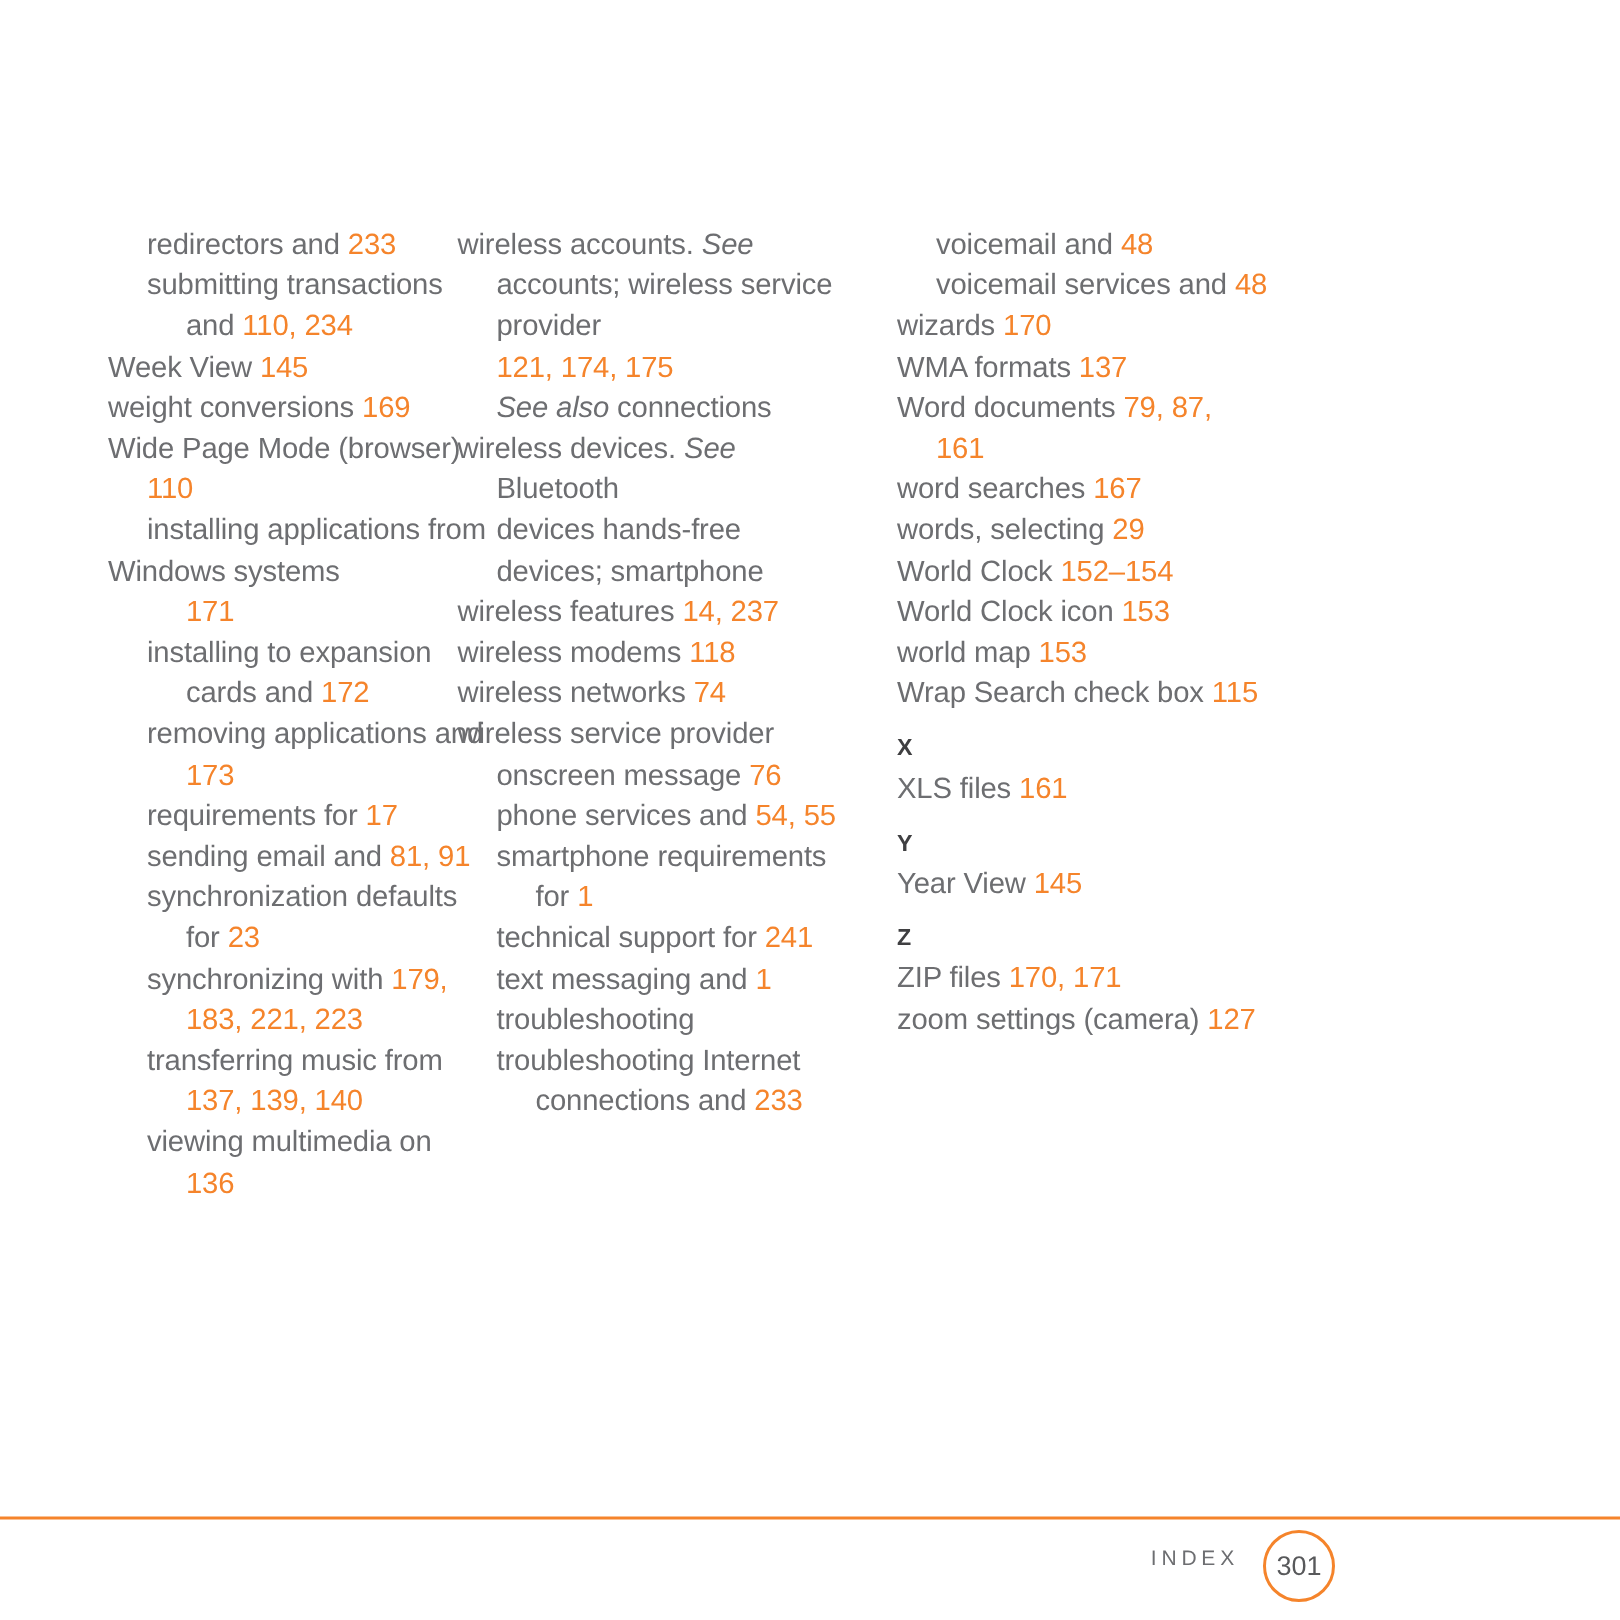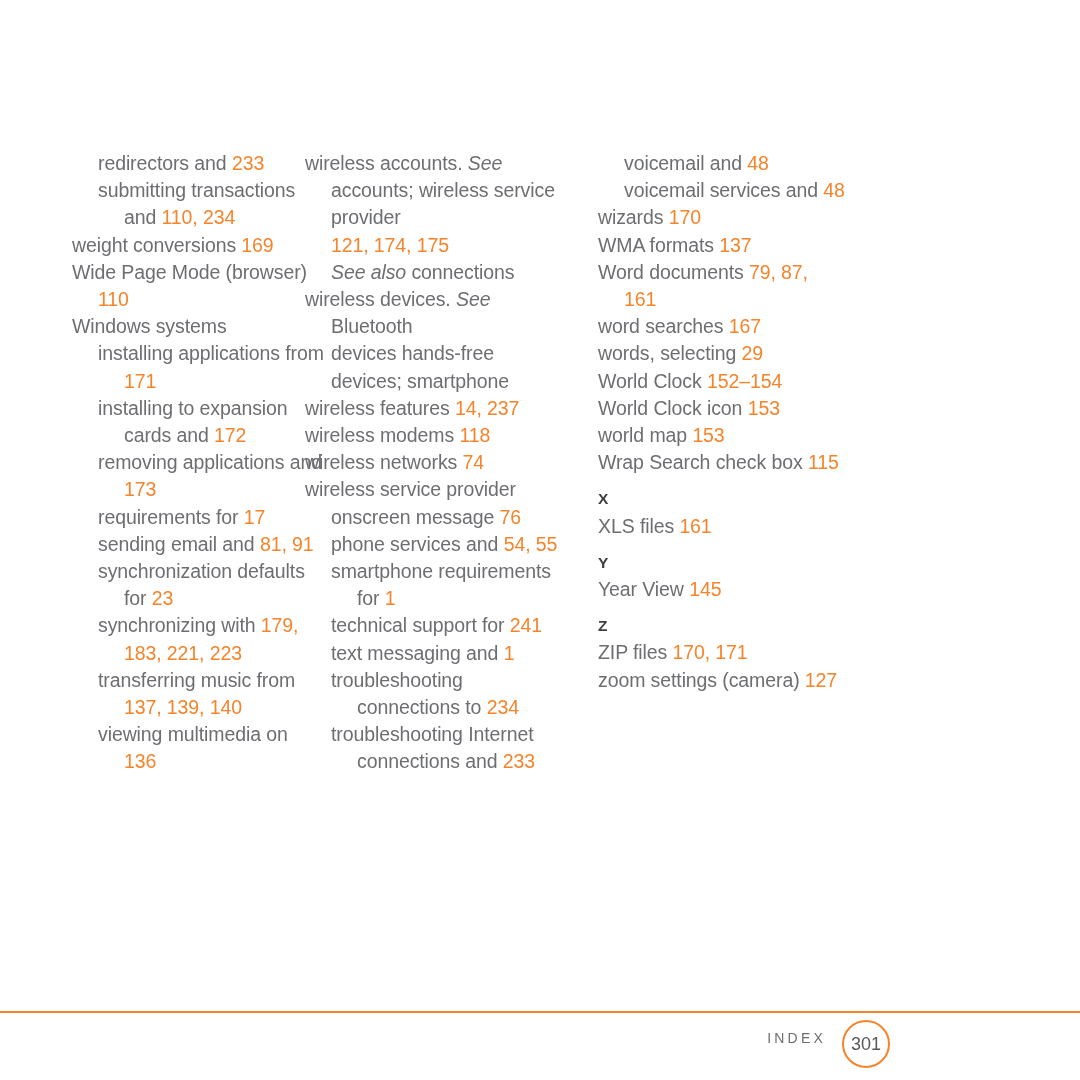--- a/index.html
+++ b/index.html
@@ -108,25 +108,26 @@
 </head>
 <body>
 
 <div class="page">
 
   <div class="columns">
     <div class="column col-1">
         <div class="entry lvl-1"><span>redirectors and </span><span class="pg">233</span></div>
         <div class="entry lvl-1"><span>submitting transactions</span></div>
         <div class="entry lvl-2"><span>and </span><span class="pg">110, 234</span></div>
+        <div class="entry lvl-0"><span>Week View </span><span class="pg">145</span></div>
         <div class="entry lvl-0"><span>weight conversions </span><span class="pg">169</span></div>
         <div class="entry lvl-0"><span>Wide Page Mode (browser)</span></div>
         <div class="entry lvl-1"><span class="pg">110</span></div>
+        <div class="entry lvl-1"><span>installing applications from</span></div>
         <div class="entry lvl-0"><span>Windows systems</span></div>
-        <div class="entry lvl-1"><span>installing applications from</span></div>
         <div class="entry lvl-2"><span class="pg">171</span></div>
         <div class="entry lvl-1"><span>installing to expansion</span></div>
         <div class="entry lvl-2"><span>cards and </span><span class="pg">172</span></div>
         <div class="entry lvl-1"><span>removing applications and</span></div>
         <div class="entry lvl-2"><span class="pg">173</span></div>
         <div class="entry lvl-1"><span>requirements for </span><span class="pg">17</span></div>
         <div class="entry lvl-1"><span>sending email and </span><span class="pg">81, 91</span></div>
         <div class="entry lvl-1"><span>synchronization defaults</span></div>
         <div class="entry lvl-2"><span>for </span><span class="pg">23</span></div>
         <div class="entry lvl-1"><span>synchronizing with </span><span class="pg">179,</span></div>
@@ -150,21 +151,20 @@
         <div class="entry lvl-0"><span>wireless modems </span><span class="pg">118</span></div>
         <div class="entry lvl-0"><span>wireless networks </span><span class="pg">74</span></div>
         <div class="entry lvl-0"><span>wireless service provider</span></div>
         <div class="entry lvl-1"><span>onscreen message </span><span class="pg">76</span></div>
         <div class="entry lvl-1"><span>phone services and </span><span class="pg">54, 55</span></div>
         <div class="entry lvl-1"><span>smartphone requirements</span></div>
         <div class="entry lvl-2"><span>for </span><span class="pg">1</span></div>
         <div class="entry lvl-1"><span>technical support for </span><span class="pg">241</span></div>
         <div class="entry lvl-1"><span>text messaging and </span><span class="pg">1</span></div>
         <div class="entry lvl-1"><span>troubleshooting</span></div>
-        <div class="entry lvl-2"><span>connections to </span><span class="pg">234</span></div>
         <div class="entry lvl-1"><span>troubleshooting Internet</span></div>
         <div class="entry lvl-2"><span>connections and </span><span class="pg">233</span></div>
       </div>
     <div class="column col-3">
         <div class="entry lvl-1"><span>voicemail and </span><span class="pg">48</span></div>
         <div class="entry lvl-1"><span>voicemail services and </span><span class="pg">48</span></div>
         <div class="entry lvl-0"><span>wizards </span><span class="pg">170</span></div>
         <div class="entry lvl-0"><span>WMA formats </span><span class="pg">137</span></div>
         <div class="entry lvl-0"><span>Word documents </span><span class="pg">79, 87,</span></div>
         <div class="entry lvl-1"><span class="pg">161</span></div>

